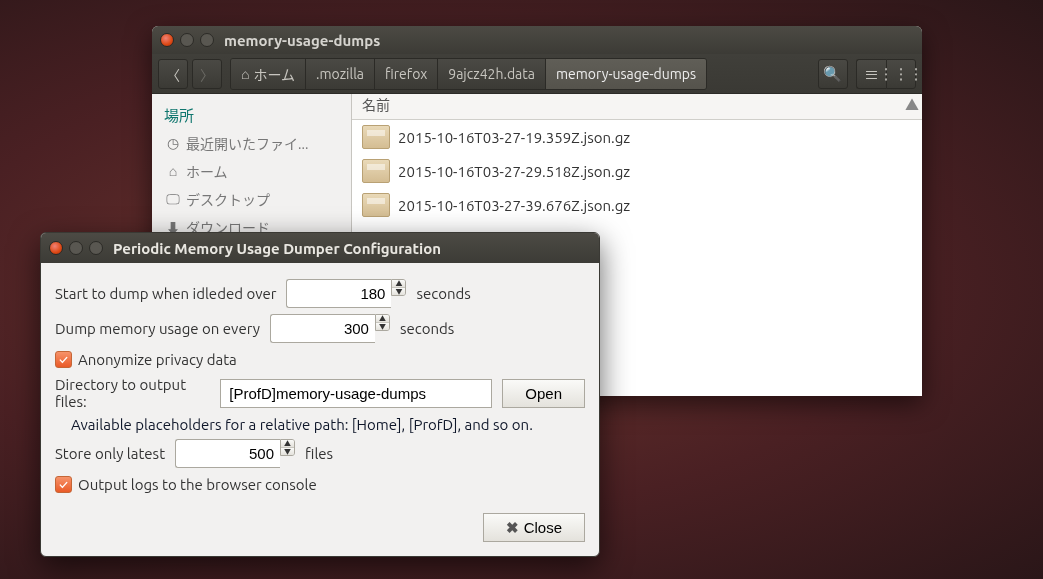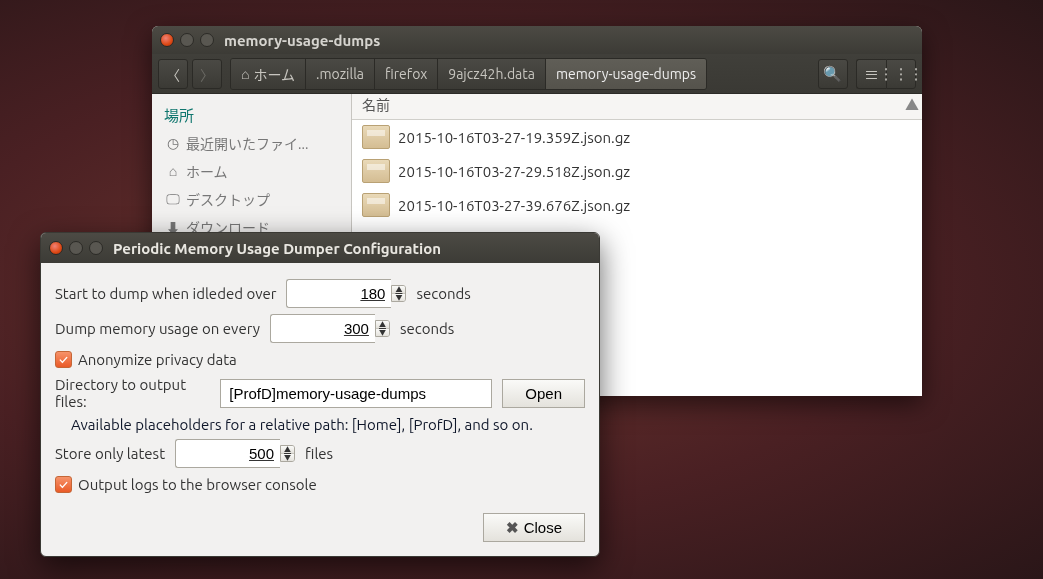--- a/index.html
+++ b/index.html
@@ -90,21 +90,21 @@
   }
   .dlg-titlebar {
     height: 30px; background: linear-gradient(#4c4a44,#3c3b36);
     display: flex; align-items: center; padding: 0 8px; gap: 6px;
     color: #e9e7e1; font-weight: bold;
   }
   .dlg-title { margin-left: 4px; font-size: 15px; }
   .dlg-body { padding: 10px 14px 12px; color: #333; }
   .row { display: flex; align-items: center; gap: 10px; margin: 6px 0; }
   .row label { font-size: 15px; }
-  .num-wrap { display: flex; align-items: center; text-decoration: underline; }
+  .num-wrap { display: flex; align-items: flex-start; }
   input[type=text].num {
     width: 105px; height: 29px; border: 1px solid #aba89f; border-right: none;
     background: #fff; text-align: right; padding: 0 6px; font-size: 15px;
     border-radius: 3px 0 0 3px;
   }
   .spinners {
     width: 15px; display: flex; flex-direction: column;
     border: 1px solid #aba89f; border-radius: 0 3px 3px 0; overflow: hidden;
   }
   .spin { flex:1; background: linear-gradient(#fafaf8,#e4e2dc); font-size: 7px; line-height: 1;

